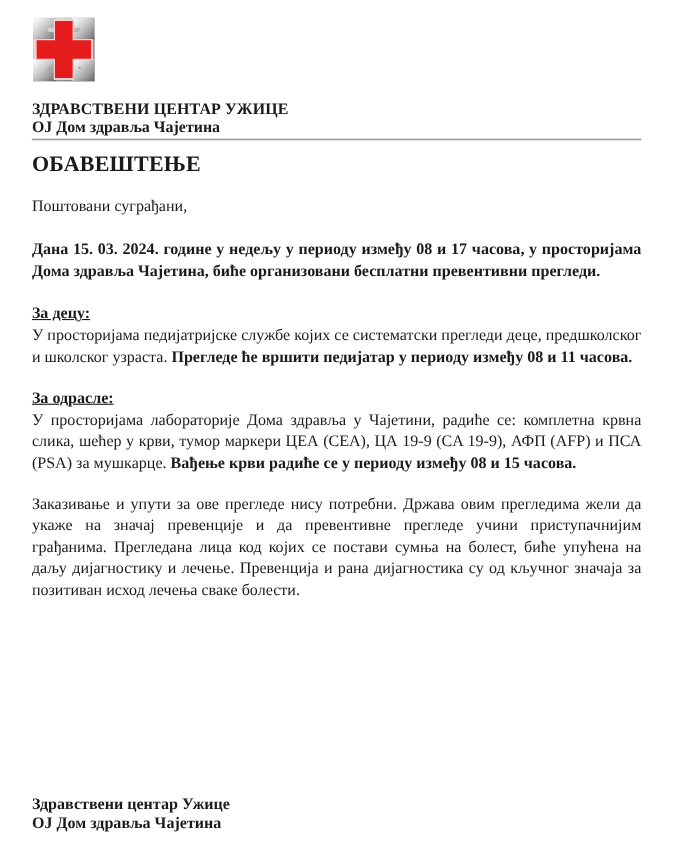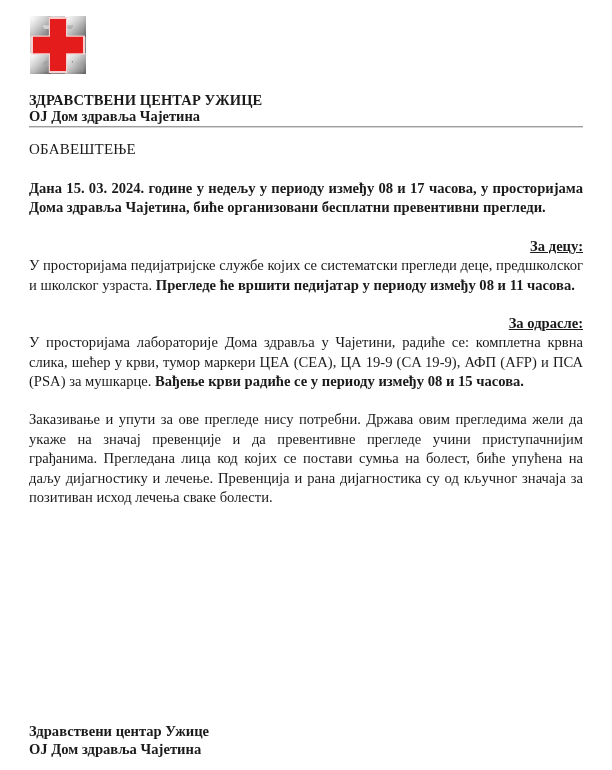--- a/index.html
+++ b/index.html
@@ -119,38 +119,38 @@
     width: 554px;
   }
   p {
     margin: 0;
     font-size: 14.6px;
     line-height: 19.6px;
     text-align: justify;
     text-justify: inter-word;
   }
   .notice-title {
-    font-weight: normal;
-    font-size: 15px;
+    font-weight: bold;
+    font-size: 20px;
     letter-spacing: 0.2px;
     text-align: left;
     margin-bottom: 19px;
   }
   .greeting {
     margin-bottom: 20px;
     text-align: left;
   }
   .lead {
     font-weight: bold;
     margin-bottom: 19px;
   }
   .sec-head {
     font-weight: bold;
     text-decoration: underline;
-    text-align: right;
+    text-align: left;
     margin-bottom: 0;
   }
   .para { margin-bottom: 18px; }
   .para-tight { margin-bottom: 0; }
   b { font-weight: bold; }
 
   .signature {
     position: absolute;
     left: 29px;
     top: 722px;
@@ -186,20 +186,21 @@
   <div class="org-block">
     <div class="org-line1">ЗДРАВСТВЕНИ ЦЕНТАР УЖИЦЕ</div>
     <div class="org-line2">ОЈ Дом здравља Чајетина</div>
     <div class="hr"></div>
   </div>
 
   <div class="content">
 
     <p class="notice-title">ОБАВЕШТЕЊЕ</p>
 
+    <p class="greeting">Поштовани суграђани,</p>
 
     <p class="lead">Дана 15. 03. 2024. године у недељу у периоду између 08 и 17 часова, у просторијама Дома здравља Чајетина, биће организовани бесплатни превентивни прегледи.</p>
 
     <p class="sec-head">За децу:</p>
     <p class="para"><span>У просторијама педијатријске службе којих се систематски прегледи деце, предшколског и школског узраста. </span><b>Прегледе ће вршити педијатар у периоду између 08 и 11 часова.</b></p>
 
     <p class="sec-head">За одрасле:</p>
 
     <p class="para"><span>У просторијама лабораторије Дома здравља у Чајетини, радиће се: комплетна крвна слика, шећер у крви, тумор маркери ЦЕА (CEA), ЦА 19-9 (CA 19-9), АФП (AFP) и ПСА (PSA) за мушкарце. </span><b>Вађење крви радиће се у периоду између 08 и 15 часова.</b></p>
 

